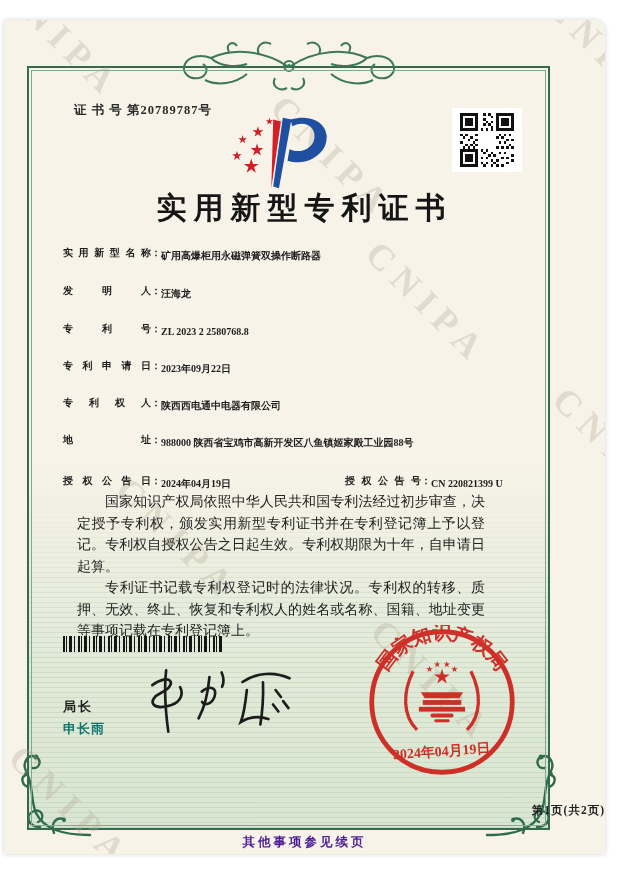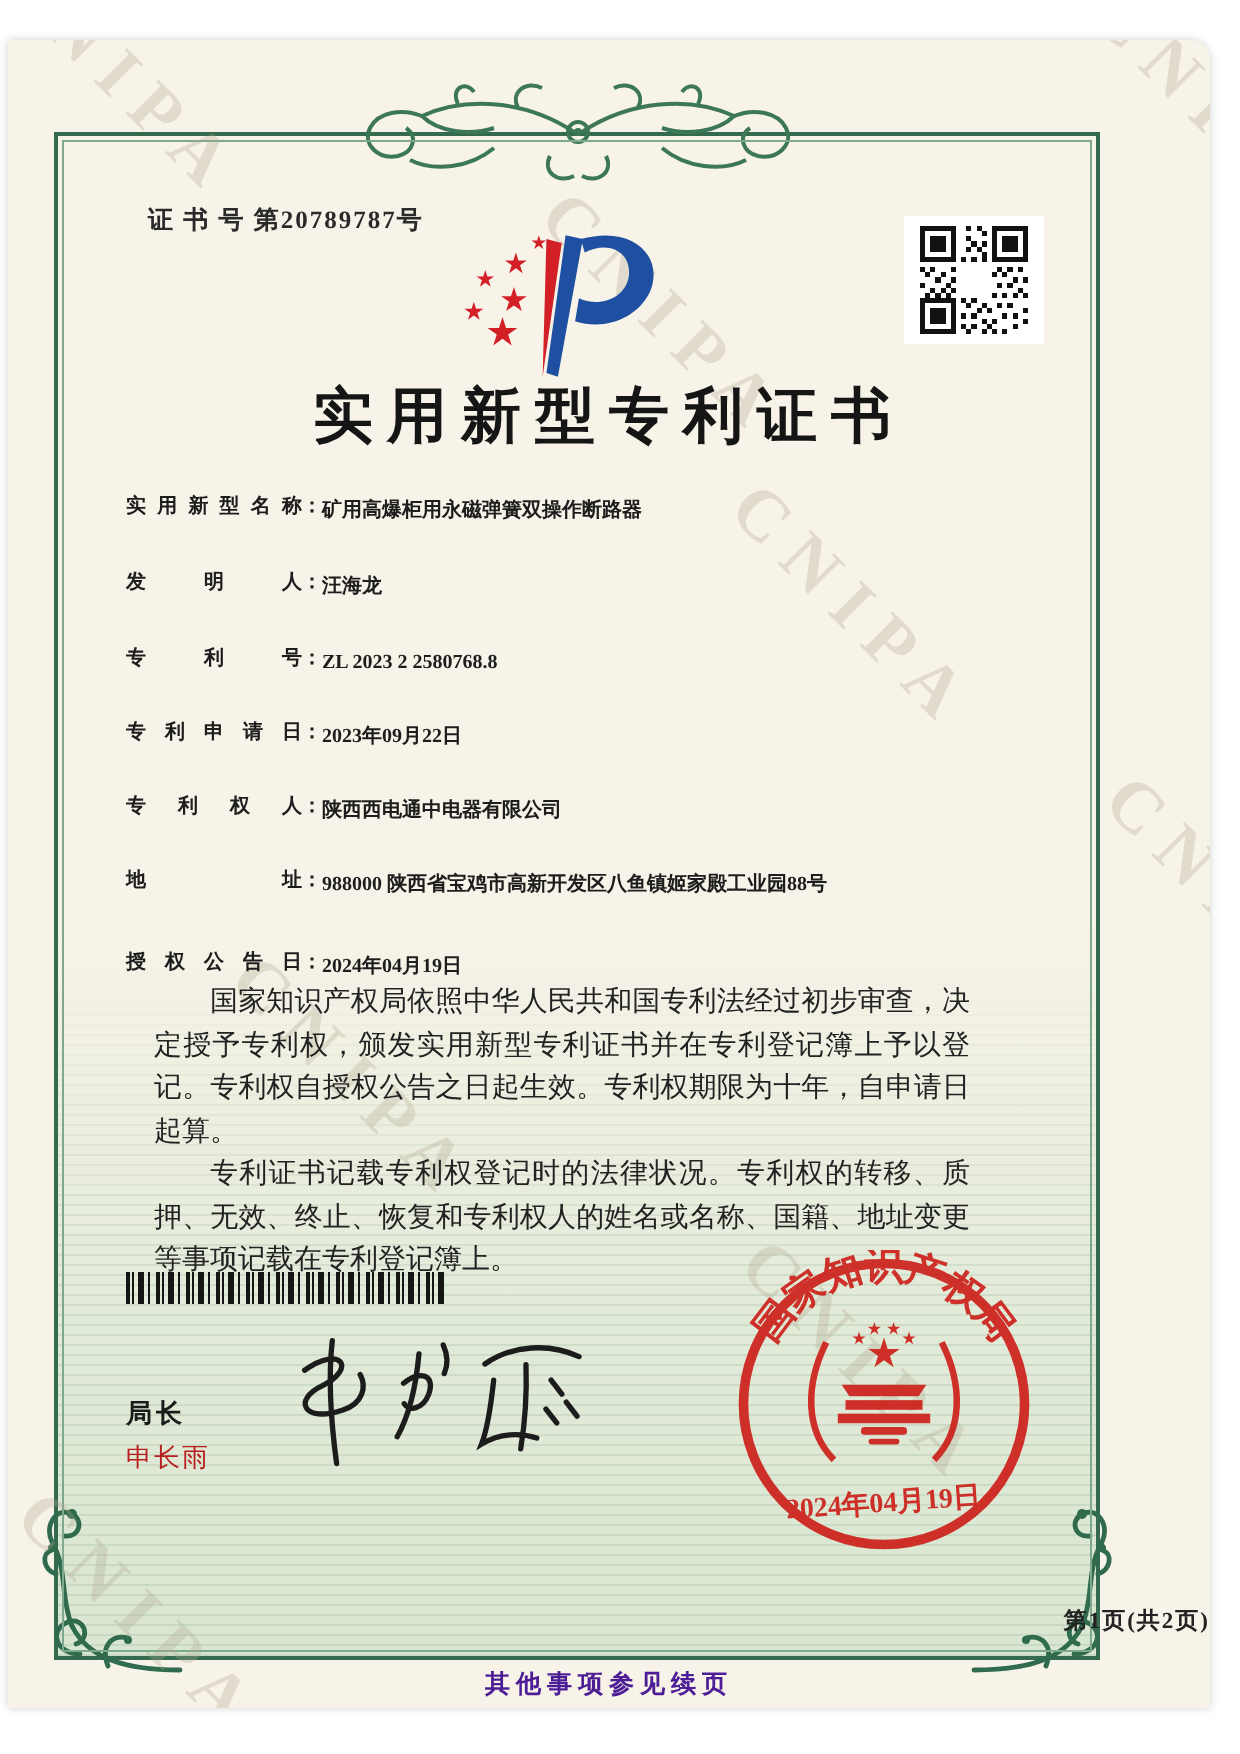--- a/index.html
+++ b/index.html
@@ -31,21 +31,21 @@
   .flabel{display:inline-block;width:88px;font-weight:700;text-align:justify;text-align-last:justify;vertical-align:top;}
   .fcolon{font-weight:700;}
   .fvalue{display:inline-block;font-weight:600;max-width:325px;vertical-align:top;line-height:19px;}
   .pair2{position:absolute;left:282px;top:0;}
   .pair2 .flabel{width:76px;}
   .paras{left:57px;top:471px;width:408px;font-size:14px;line-height:21.5px;color:#222;text-align:justify;margin-left:16px;}
   .paras p{margin:0;text-indent:2em;}
   .barcode{left:59px;top:616px;width:160px;height:16px;
      background:repeating-linear-gradient(90deg,#151515 0 2px,transparent 2px 3px,#151515 3px 4px,transparent 4px 6px,#151515 6px 9px,transparent 9px 11px,#151515 11px 12px,transparent 12px 15px);}
   .officer-title{left:59px;top:678px;font-size:13px;font-weight:700;color:#1b1b1b;letter-spacing:2px;}
-  .officer-name{left:59px;top:700px;font-size:13px;font-weight:400;color:#b91c1c;letter-spacing:1px;}
+  .officer-name{left:59px;top:700px;font-size:13px;font-weight:700;color:#0f766e;letter-spacing:1px;}
   .signature{left:132px;top:636px;transform:rotate(-2deg);}
   .seal{left:361px;top:605px;opacity:.93;}
   .page-no{left:0;right:0;top:783px;text-align:right;font-size:11.5px;font-weight:700;color:#222;letter-spacing:1px;}
   .note{left:0;right:0;top:814px;text-align:center;font-size:12.5px;font-weight:600;color:#4c1d95;letter-spacing:3px;}
 </style>
 </head>
 <body>
 
 <div class="photo">
   <div class="paper">
@@ -163,20 +163,23 @@
       <span class="flabel">专利申请日</span><span class="fcolon">：</span><span class="fvalue">2023年09月22日</span>
     </div>
     <div class="ink frow" style="top:376px">
       <span class="flabel">专利权人</span><span class="fcolon">：</span><span class="fvalue">陕西西电通中电器有限公司</span>
     </div>
     <div class="ink frow" style="top:413px">
       <span class="flabel">地址</span><span class="fcolon">：</span><span class="fvalue">988000 陕西省宝鸡市高新开发区八鱼镇姬家殿工业园88号</span>
     </div>
     <div class="ink frow" style="top:454px">
       <span class="flabel">授权公告日</span><span class="fcolon">：</span><span class="fvalue">2024年04月19日</span>
+      <span class="pair2">
+        <span class="flabel">授权公告号</span><span class="fcolon">：</span><span class="fvalue">CN 220821399 U</span>
+      </span>
     </div>
 
     <div class="ink paras">
       <p>国家知识产权局依照中华人民共和国专利法经过初步审查，决定授予专利权，颁发实用新型专利证书并在专利登记簿上予以登记。专利权自授权公告之日起生效。专利权期限为十年，自申请日起算。</p>
       <p>专利证书记载专利权登记时的法律状况。专利权的转移、质押、无效、终止、恢复和专利权人的姓名或名称、国籍、地址变更等事项记载在专利登记簿上。</p>
     </div>
 
     <div class="ink barcode"></div>
 
     <div class="ink officer-title">局长</div>

